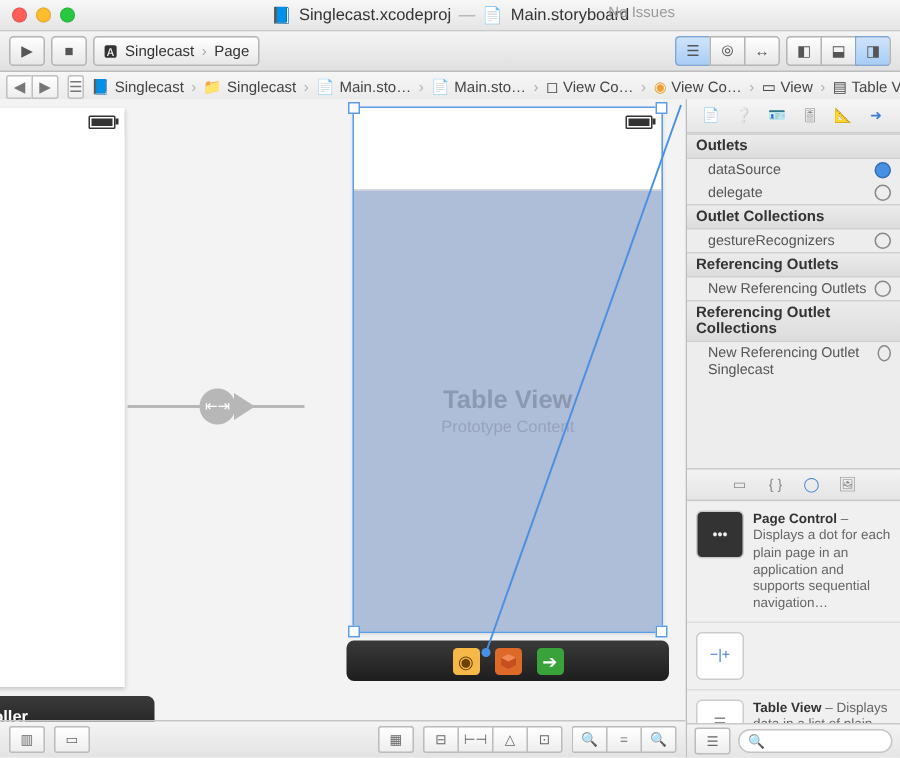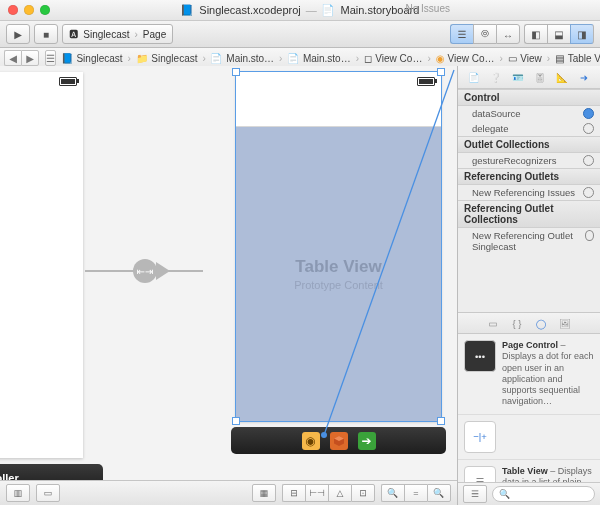--- a/index.html
+++ b/index.html
@@ -228,56 +228,56 @@
     <div class="inspector">
       <div class="insp-tabs">
         <span class="insp-tab">📄</span>
         <span class="insp-tab">❔</span>
         <span class="insp-tab">🪪</span>
         <span class="insp-tab">🎚</span>
         <span class="insp-tab">📐</span>
         <span class="insp-tab sel">➜</span>
       </div>
       <div class="insp-body">
-        <div class="insp-sec-h">Control</div>
+        <div class="insp-sec-h">Outlets</div>
         <div class="insp-row">
             <span>dataSource</span>
             <span class="port hot"></span>
           </div>
         <div class="insp-row">
             <span>delegate</span>
             <span class="port"></span>
           </div>
         <div class="insp-sec-h">Outlet Collections</div>
         <div class="insp-row">
             <span>gestureRecognizers</span>
             <span class="port"></span>
           </div>
         <div class="insp-sec-h">Referencing Outlets</div>
         <div class="insp-row">
-            <span>New Referencing Issues</span>
+            <span>New Referencing Outlets</span>
             <span class="port"></span>
           </div>
         <div class="insp-sec-h">Referencing Outlet Collections</div>
         <div class="insp-row">
             <span>New Referencing Outlet Singlecast</span>
             <span class="port"></span>
           </div>
       </div>
 
       <div class="lib-tabs">
         <span class="insp-tab">▭</span>
         <span class="insp-tab">{ }</span>
         <span class="insp-tab sel">◯</span>
         <span class="insp-tab">🖼</span>
       </div>
       <div class="lib-body">
         <div class="lib-item">
           <div class="lib-ico" style="background:#333;color:#eee">•••</div>
-          <div class="lib-txt"><b>Page Control</b><span> – Displays a dot for each open user in an application and supports sequential navigation…</span></div>
+          <div class="lib-txt"><b>Page Control</b><span> – Displays a dot for each plain page in an application and supports sequential navigation…</span></div>
         </div>
         <div class="lib-item">
           <div class="lib-ico" style="color:#3b7dd8">−|+</div>
         </div>
         <div class="lib-item">
           <div class="lib-ico">☰</div>
           <div class="lib-txt"><b>Table View</b><span> – Displays data in a list of plain, sectioned, or grouped rows.</span></div>
         </div>
       </div>
       <div class="lib-foot">

